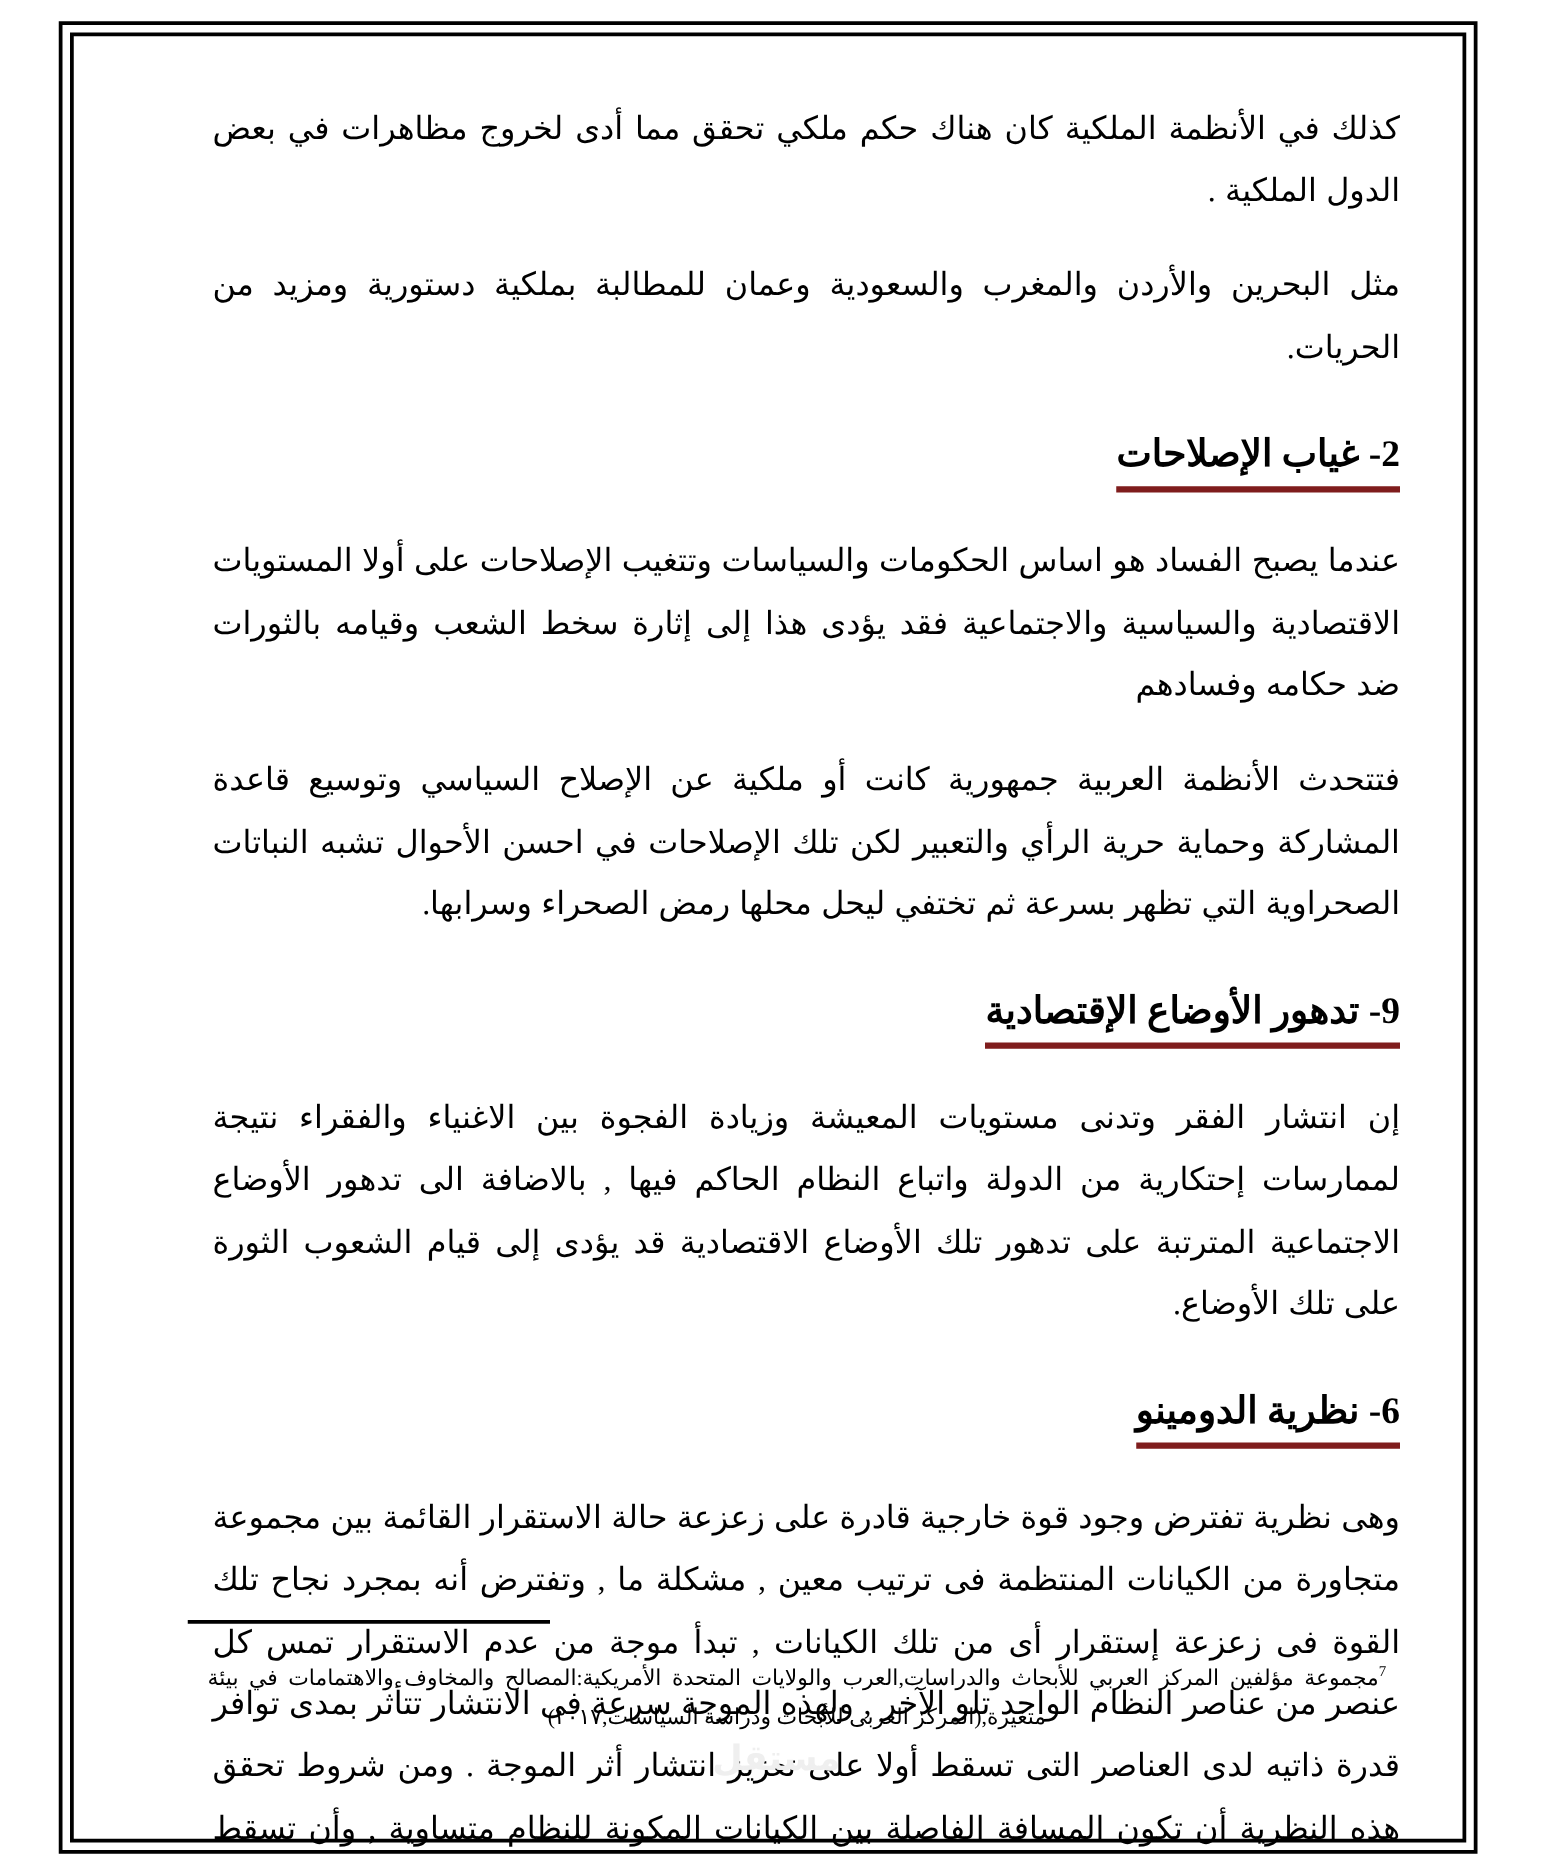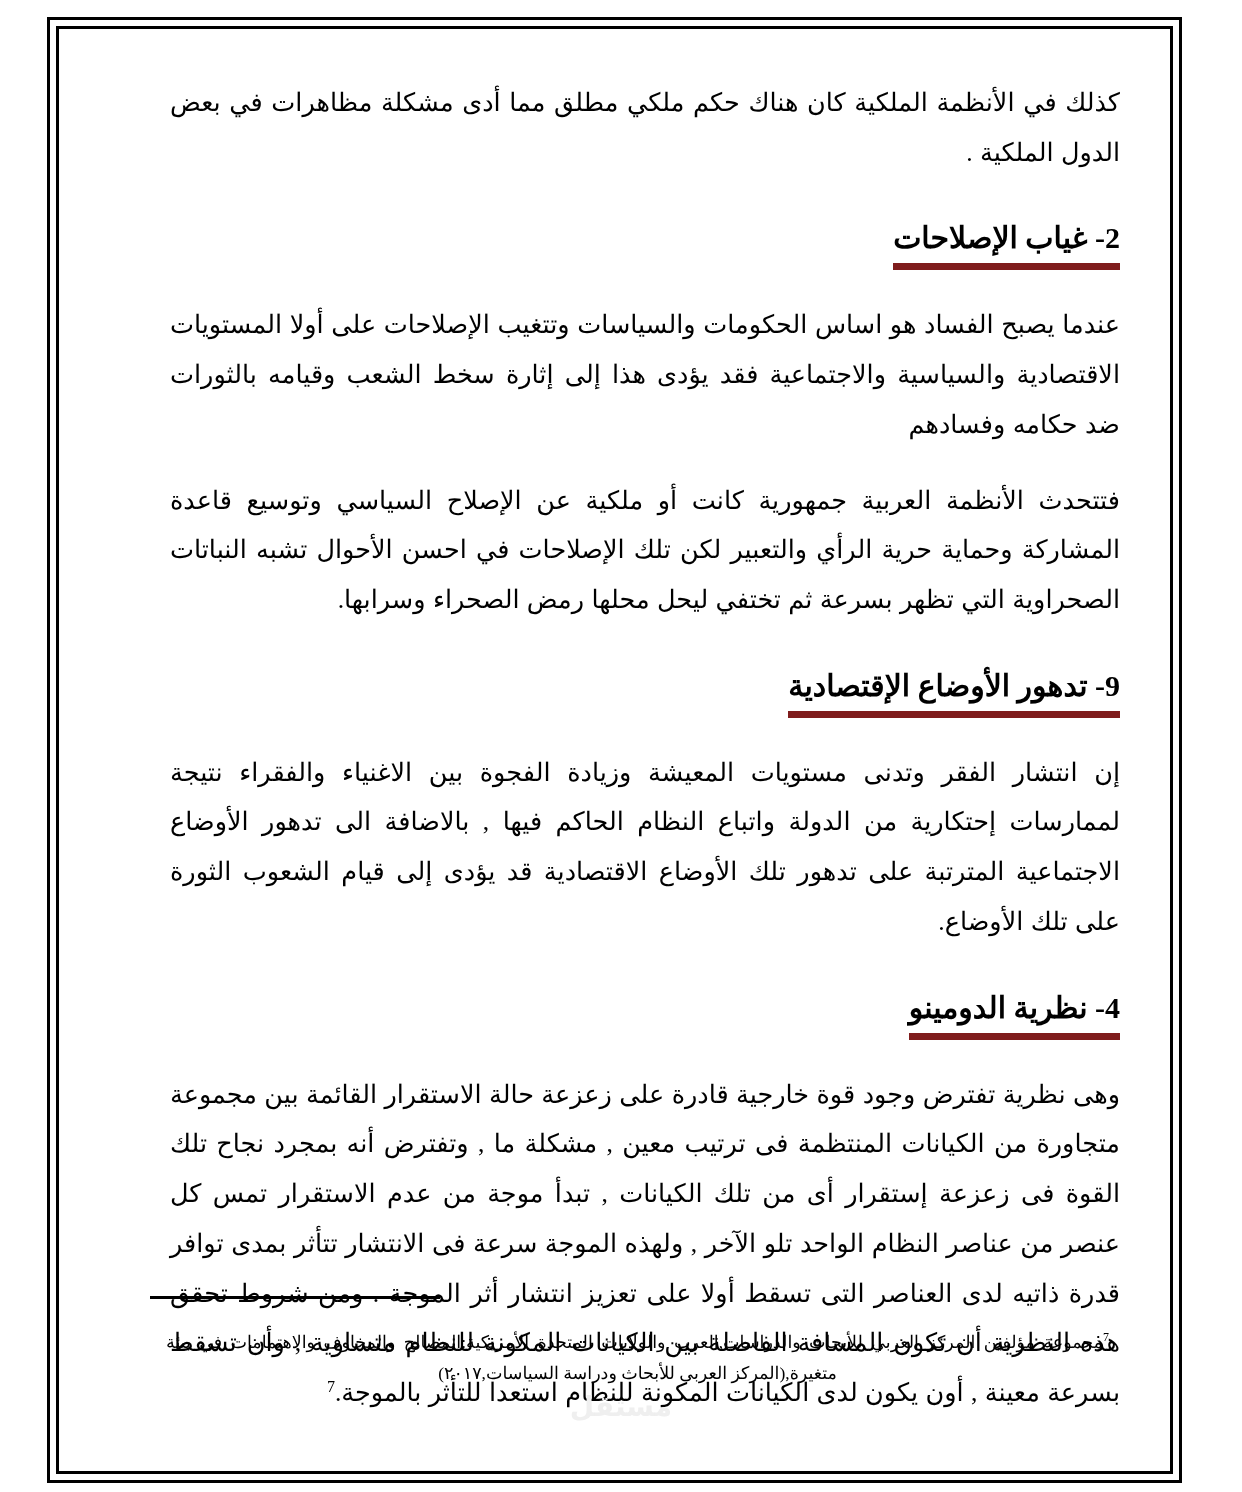--- a/index.html
+++ b/index.html
@@ -62,21 +62,21 @@
   h2.section-heading {
     margin: 38px 0 30px 0;
     font-size: 30px;
     font-weight: bold;
     text-align: right;
     direction: rtl;
     line-height: 1.5;
   }
   h2.section-heading .heading-text {
     display: inline-block;
-    border-bottom: 7px solid #7f1d1d;
+    border-bottom: 5px solid #7f1d1d;
     padding-bottom: 3px;
   }
 
   sup.fn-ref {
     font-size: 16px;
     vertical-align: super;
     line-height: 0;
   }
 
   
@@ -151,39 +151,40 @@
 </style>
 </head>
 <body>
 
 <div class="page-frame-outer">
   <div class="page-frame-inner"></div>
 </div>
 
 <div class="page-content">
 
-  <p class="body-par">كذلك في الأنظمة الملكية كان هناك حكم ملكي مطلق مما أدى مشكلة مظاهرات في بعض الدول الملكية .</p>
+  <p class="body-par">كذلك في الأنظمة الملكية كان هناك حكم ملكي تحقق مما أدى لخروج مظاهرات في بعض الدول الملكية .</p>
 
+  <p class="body-par">مثل البحرين والأردن والمغرب والسعودية وعمان للمطالبة بملكية دستورية ومزيد من الحريات.</p>
 
   <h2 class="section-heading">
     <span class="heading-text">2- غياب الإصلاحات</span>
   </h2>
 
   <p class="body-par">عندما يصبح الفساد هو اساس الحكومات والسياسات وتتغيب الإصلاحات على أولا المستويات الاقتصادية والسياسية والاجتماعية فقد يؤدى هذا إلى إثارة سخط الشعب وقيامه بالثورات ضد حكامه وفسادهم</p>
 
   <p class="body-par">فتتحدث الأنظمة العربية جمهورية كانت أو ملكية عن الإصلاح السياسي وتوسيع قاعدة المشاركة وحماية حرية الرأي والتعبير لكن تلك الإصلاحات في احسن الأحوال تشبه النباتات الصحراوية التي تظهر بسرعة ثم تختفي ليحل محلها رمض الصحراء وسرابها.</p>
 
   <h2 class="section-heading">
     <span class="heading-text">9- تدهور الأوضاع الإقتصادية</span>
   </h2>
 
   <p class="body-par">إن انتشار الفقر وتدنى مستويات المعيشة وزيادة الفجوة بين الاغنياء والفقراء نتيجة لممارسات إحتكارية من الدولة واتباع النظام الحاكم فيها , بالاضافة الى تدهور الأوضاع الاجتماعية المترتبة على تدهور تلك الأوضاع الاقتصادية قد يؤدى إلى قيام الشعوب الثورة على تلك الأوضاع.</p>
 
   <h2 class="section-heading">
-    <span class="heading-text">4- نظرية الدومينو</span>
+    <span class="heading-text">6- نظرية الدومينو</span>
   </h2>
 
   <p class="body-par"><span>وهى نظرية تفترض وجود قوة خارجية قادرة على زعزعة حالة الاستقرار القائمة بين مجموعة متجاورة من الكيانات المنتظمة فى ترتيب معين , مشكلة ما , وتفترض أنه بمجرد نجاح تلك القوة فى زعزعة إستقرار أى من تلك الكيانات , تبدأ موجة من عدم الاستقرار تمس كل عنصر من عناصر النظام الواحد تلو الآخر , ولهذه الموجة سرعة فى الانتشار تتأثر بمدى توافر قدرة ذاتيه لدى العناصر التى تسقط أولا على تعزيز انتشار أثر الموجة . ومن شروط تحقق هذه النظرية أن تكون المسافة الفاصلة بين الكيانات المكونة للنظام متساوية , وأن تسقط بسرعة معينة , أون يكون لدى الكيانات المكونة للنظام استعدا للتأثر بالموجة.</span><sup class="fn-ref">7</sup></p>
 
 </div>
 
 <div class="footnote-block">
   <div class="footnote-rule-wrap">
     <div class="footnote-rule"></div>
   </div>

